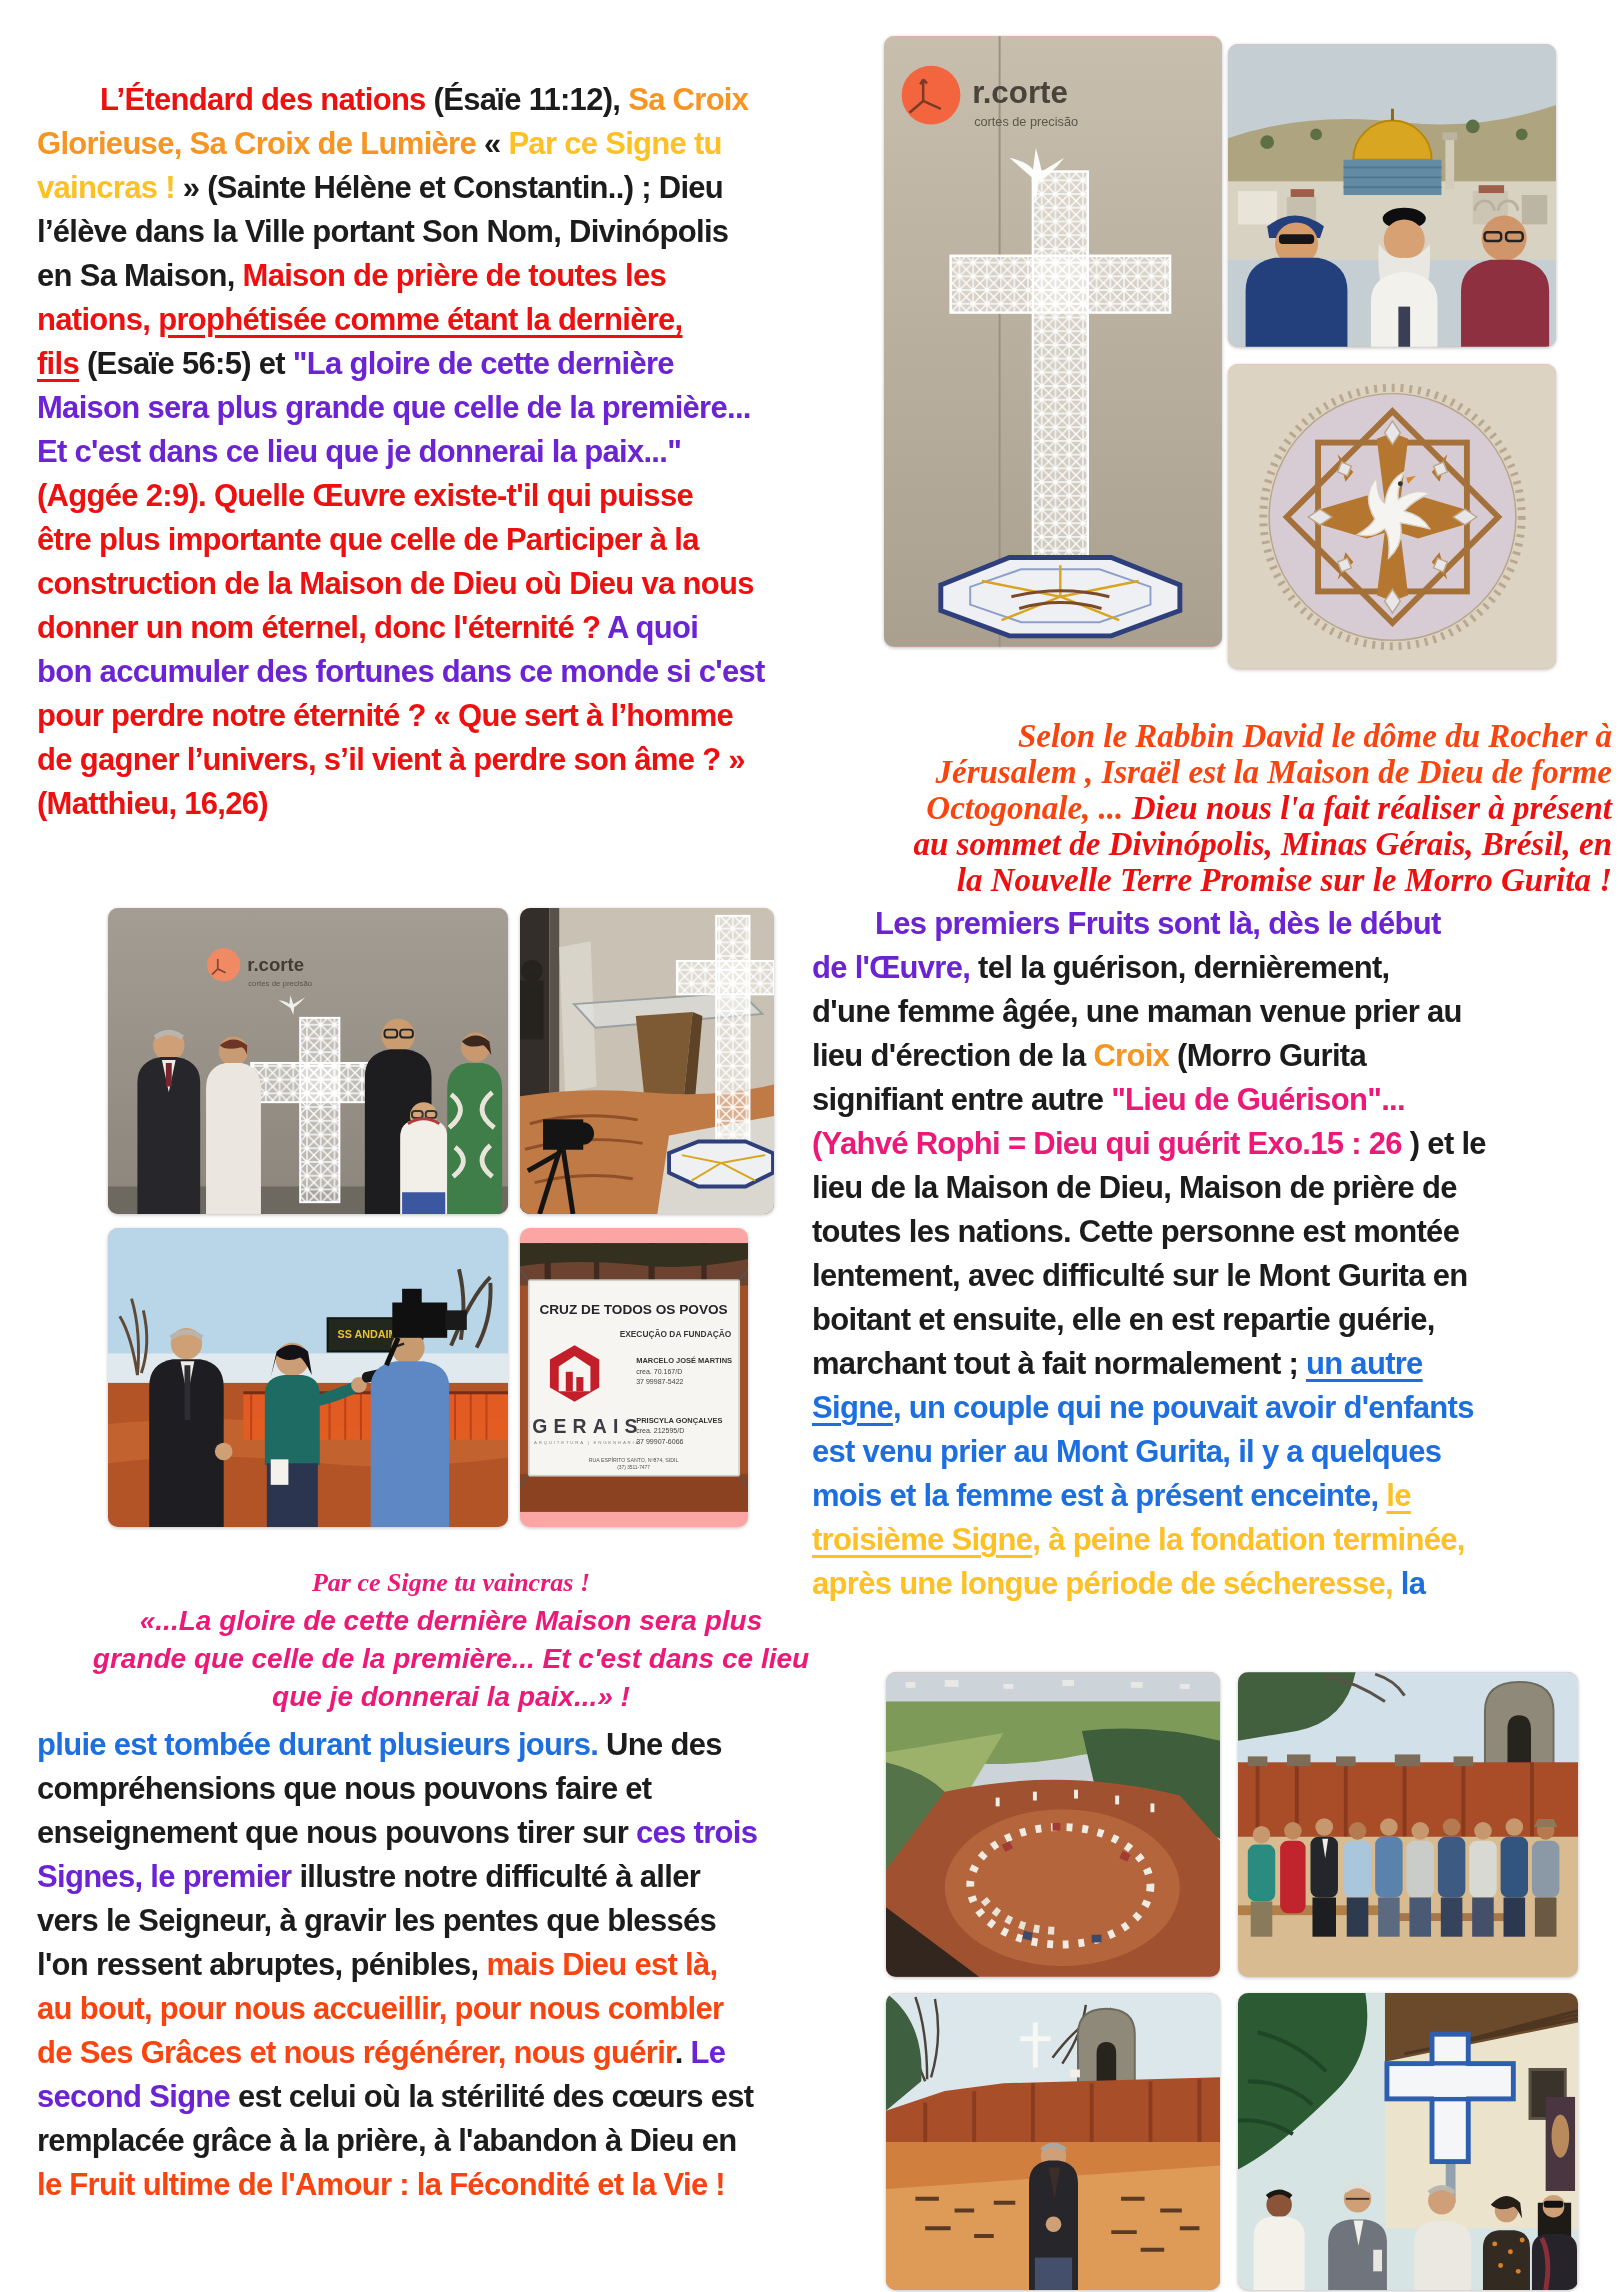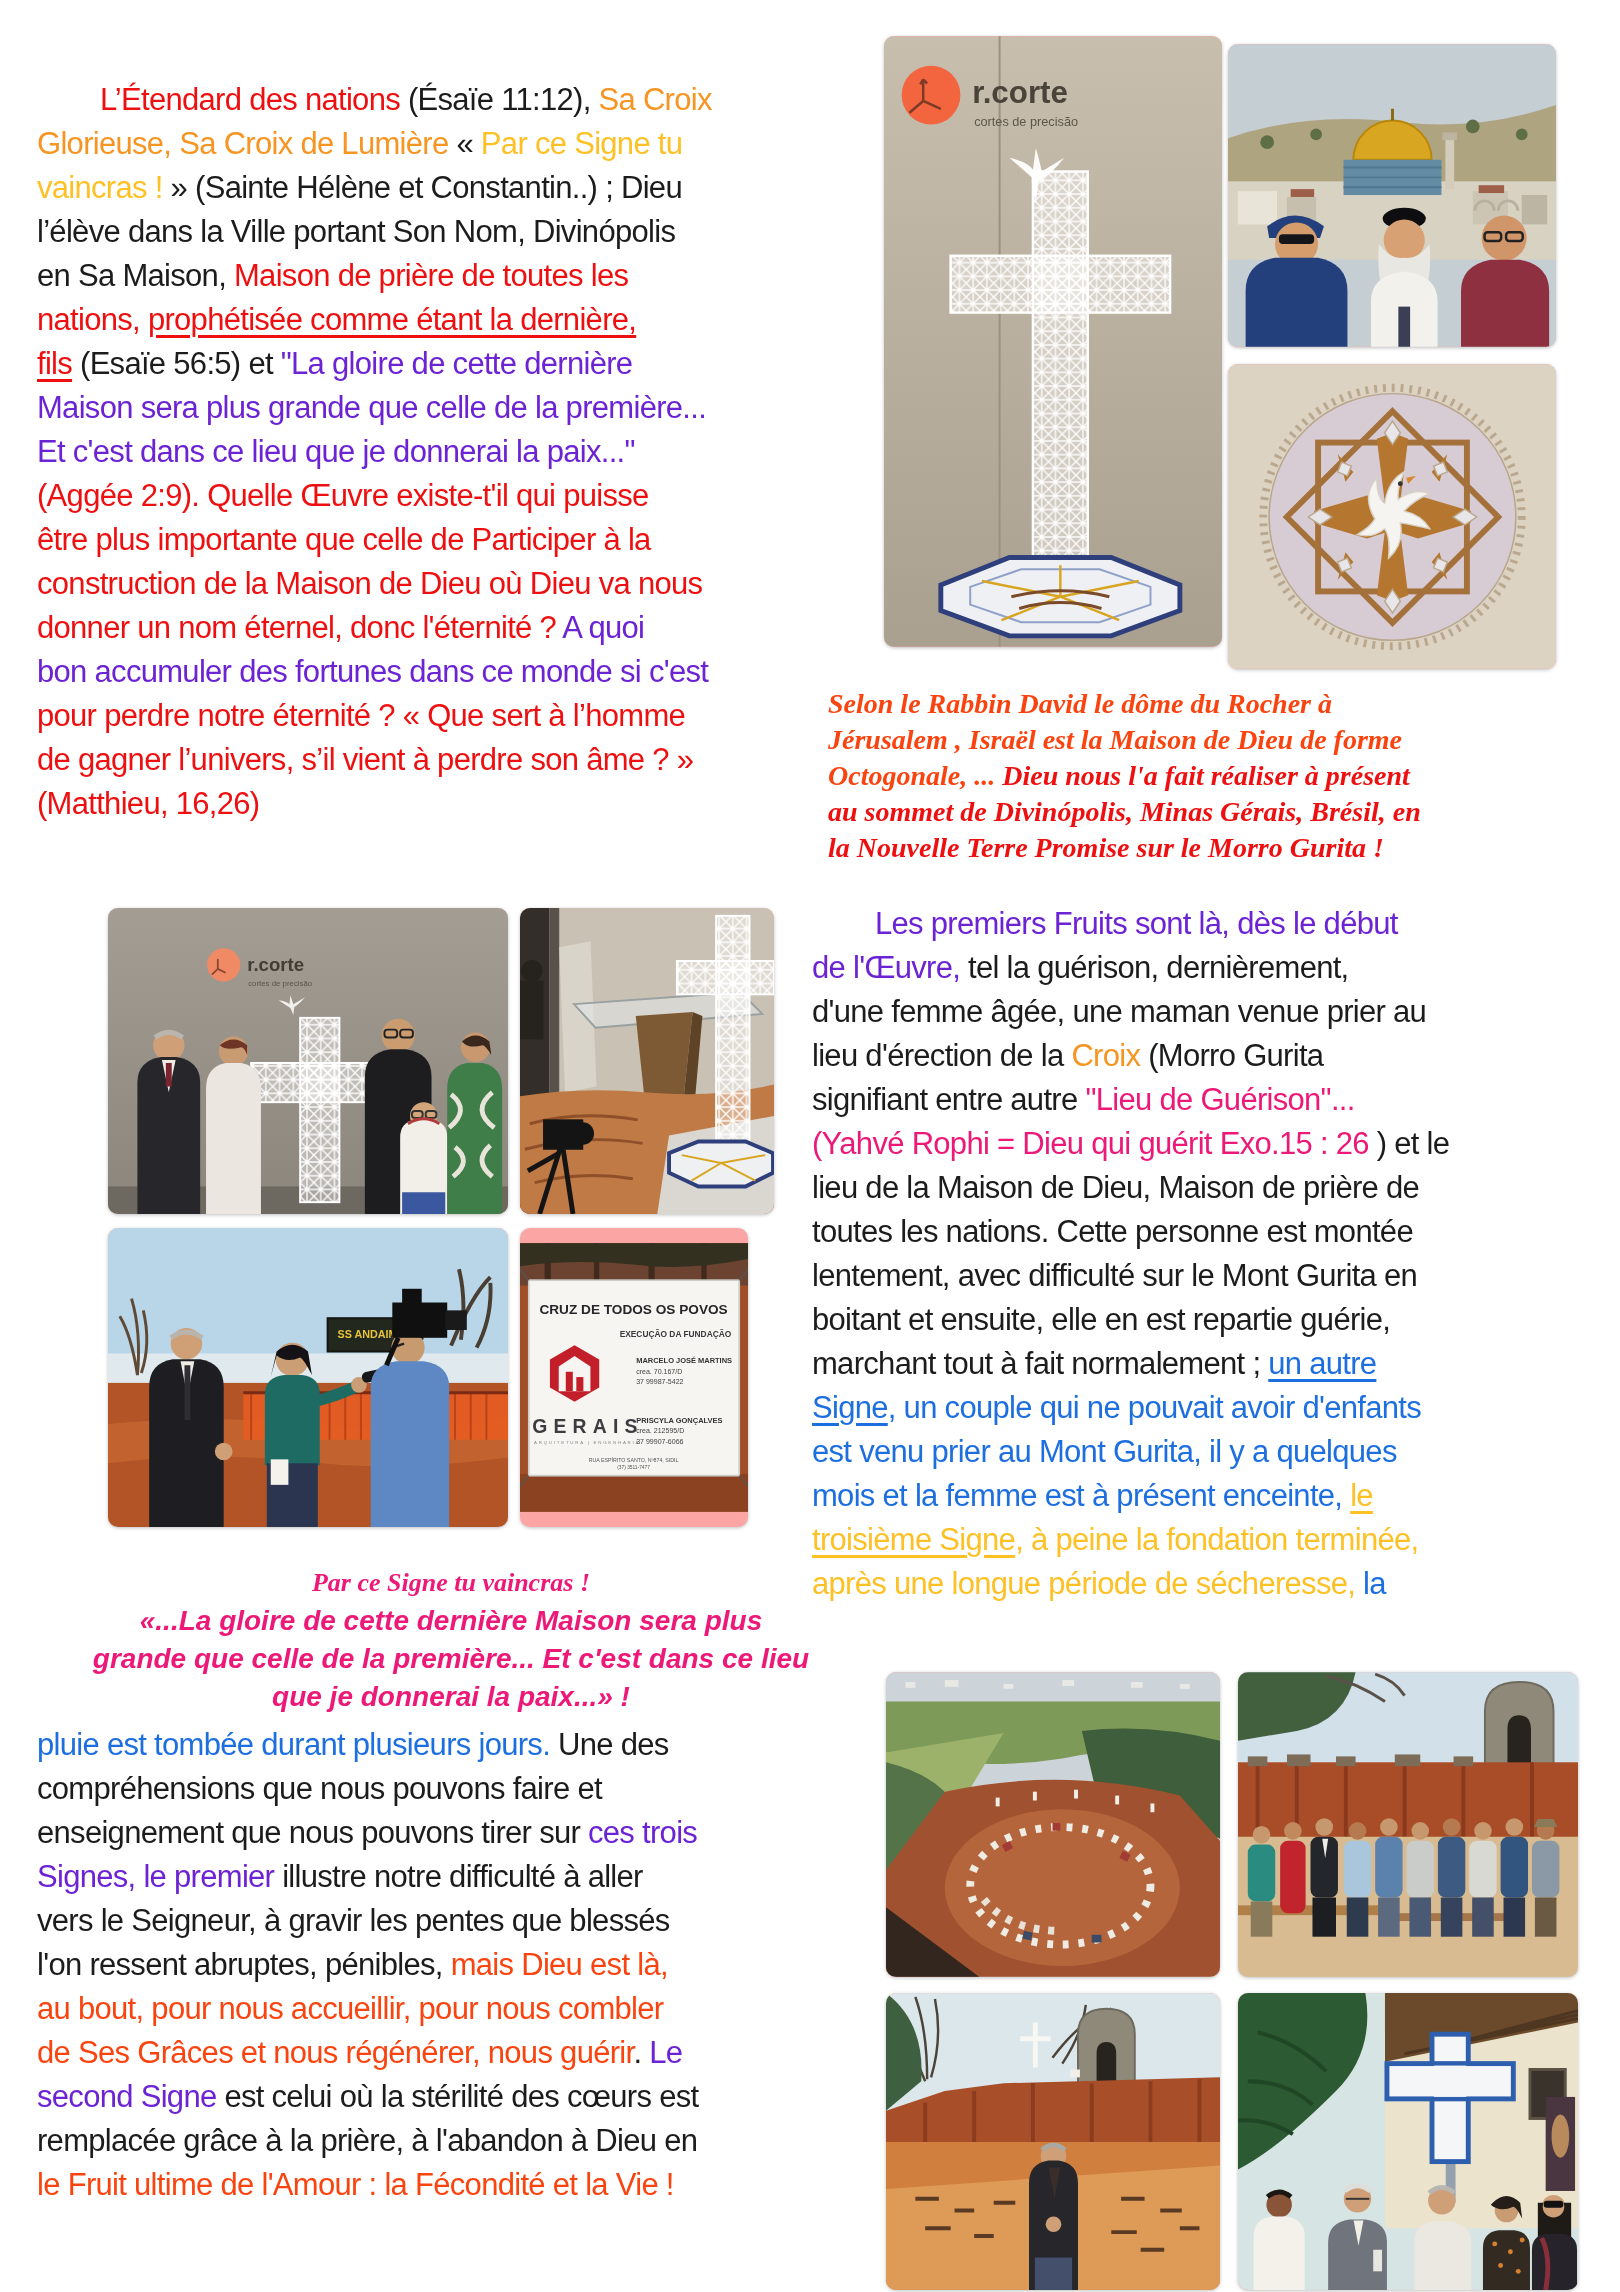--- a/index.html
+++ b/index.html
@@ -1,32 +1,32 @@
 <!DOCTYPE html>
 <html style="--c-red: #ee1010; --c-black: #1c1c1c; --c-orange: #f79522; --c-gold: #fdc126; --c-purple: #6c23d4; --c-blue: #1d6fe0; --c-pink: #ec1978; --c-orangered: #fa4410;"><head>
 <meta charset="utf-8">
 <style>
   html,body{margin:0;padding:0;background:#fff;}
   .page{position:relative;width:1620px;height:2293px;background:#ffffff;overflow:hidden;
         font-family:"Liberation Sans",sans-serif;}
-  .tb{position:absolute;font-weight:400;font-size:31px;line-height:44px;letter-spacing:-0.7px;white-space:nowrap;}
+  .tb{position:absolute;font-weight:700;font-size:31px;line-height:44px;letter-spacing:-0.7px;white-space:nowrap;}
   .tl{white-space:nowrap;}
   .ind .tl:first-child{text-indent:63px;}
   .seg{}
   .c-red{color:var(--c-red);}
   .c-black{color:var(--c-black);}
   .c-orange{color:var(--c-orange);}
   .c-gold{color:var(--c-gold);}
   .c-purple{color:var(--c-purple);}
   .c-blue{color:var(--c-blue);}
   .c-pink{color:var(--c-pink);}
   .c-orangered{color:var(--c-orangered);}
   .u{text-decoration:underline;text-decoration-thickness:2.9px;text-underline-offset:4.9px;}
   .cap-rabbin{font-family:"Liberation Serif",serif;font-style:italic;font-weight:700;
-              font-size:28px;line-height:36px;text-align:left;letter-spacing:0;}
+              font-size:33px;line-height:36px;text-align:right;letter-spacing:0;margin-top:32px;}
   .cap-pink{font-weight:700;font-style:italic;font-size:28px;line-height:38px;text-align:center;letter-spacing:0;}
   .cap-pink .tl:first-child{font-family:"Liberation Serif",serif;font-size:26px;}
   figure.ph{position:absolute;margin:0;border-radius:10px;overflow:hidden;
             box-shadow:0 1px 3.9px rgba(0,0,0,.25);background:#fca5a5;}
   figure.ph svg{display:block;width:100%;height:100%;}
 </style>
 </head>
 <body>
 
 <div class="page">

